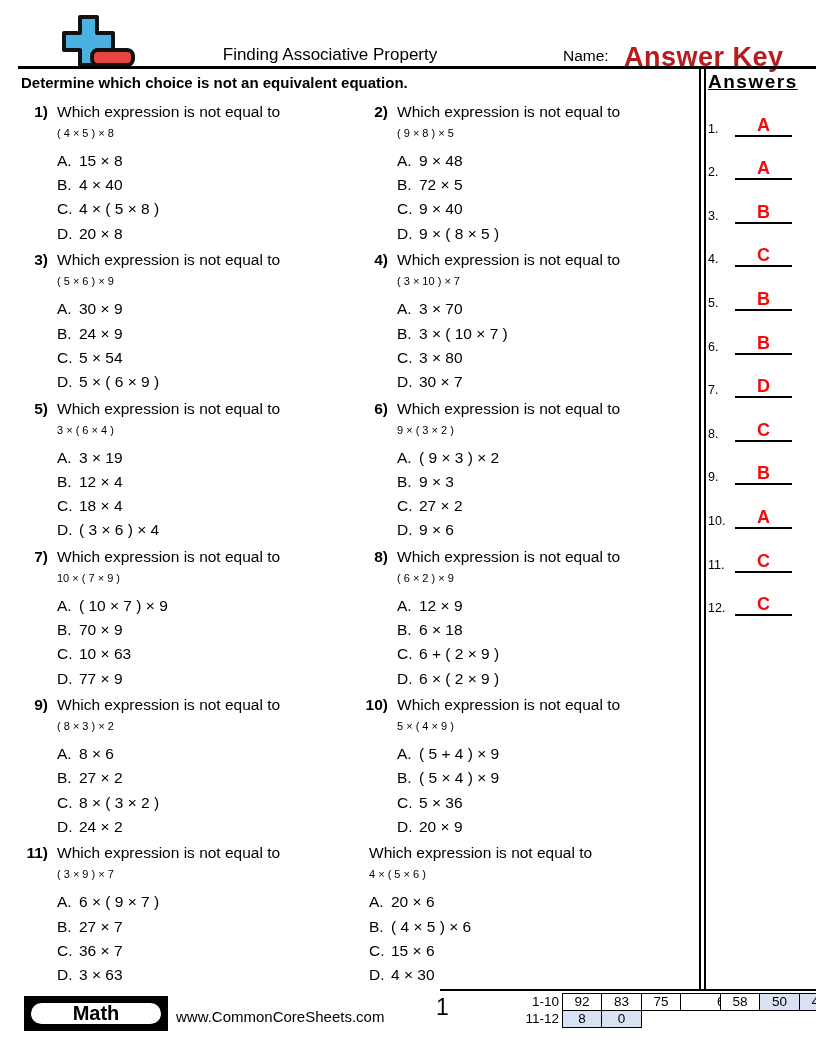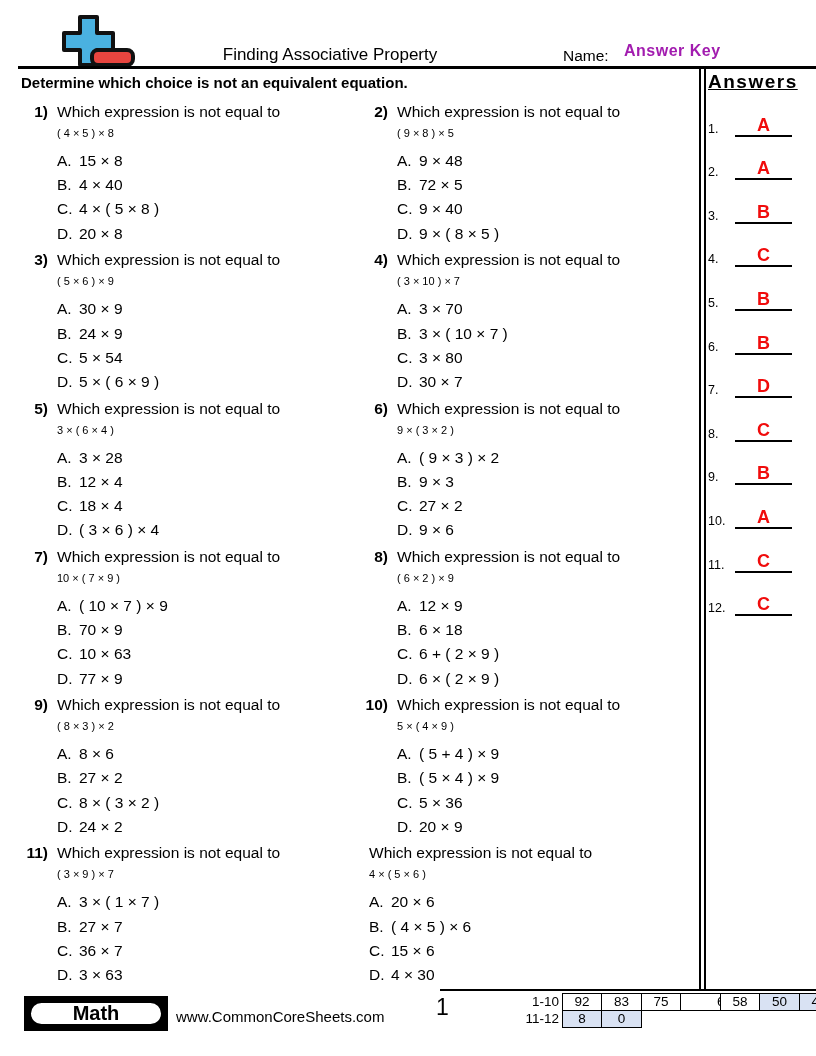--- a/index.html
+++ b/index.html
@@ -6,22 +6,22 @@
   html,body { width:816px; height:1056px; }
   body {
     position:relative; background:#fff; color:#000;
     font-family:"Liberation Sans", sans-serif; overflow:hidden;
   }
   
   .logo { position:absolute; left:52px; top:14px; }
   .page-title { position:absolute; left:330px; top:45px; transform:translateX(-50%);
     font-size:17px; font-weight:500; white-space:nowrap; }
   .name-label { position:absolute; left:563px; top:47px; font-size:15.5px; }
-  .answer-key { position:absolute; left:624px; top:42px; font-size:16px; font-weight:bold;
-    color:#a21caf; letter-spacing:.5px; white-space:nowrap; }
+  .answer-key { position:absolute; left:624px; top:42px; font-size:27px; font-weight:bold;
+    color:#b91c1c; letter-spacing:.5px; white-space:nowrap; }
   .header-rule { position:absolute; left:18px; right:0; top:66px; height:3px; background:#000; }
   .instruction { position:absolute; left:21px; top:74px; font-size:15px; font-weight:bold; }
 
   
   .v-divider { position:absolute; left:699px; top:66px; height:924px; width:7px;
     border-left:2.5px solid #000; border-right:2.5px solid #000; }
   .answers-title { position:absolute; left:708px; top:71px; font-size:19px; font-weight:bold;
     text-decoration:underline; letter-spacing:1.5px; }
   .ans-list { position:absolute; left:708px; top:93px; width:90px; }
   .ans-item { display:flex; align-items:flex-end; height:43.6px; }
@@ -270,21 +270,21 @@
     </div>
 
     <div class="problem">
       <span class="p-num">5)</span>
       <div class="p-body">
         <div class="p-q">Which expression is not equal to</div>
         <div class="p-expr">3 × ( 6 × 4 )</div>
         <div class="p-choices">
           <div class="p-choice">
             <span class="c-letter">A.</span>
-            <span>3 × 28</span>
+            <span>3 × 19</span>
           </div>
           <div class="p-choice">
             <span class="c-letter">B.</span>
             <span>12 × 4</span>
           </div>
           <div class="p-choice">
             <span class="c-letter">C.</span>
             <span>18 × 4</span>
           </div>
           <div class="p-choice">
@@ -426,21 +426,21 @@
     </div>
 
     <div class="problem">
       <span class="p-num">11)</span>
       <div class="p-body">
         <div class="p-q">Which expression is not equal to</div>
         <div class="p-expr">( 3 × 9 ) × 7</div>
         <div class="p-choices">
           <div class="p-choice">
             <span class="c-letter">A.</span>
-            <span>3 × ( 1 × 7 )</span>
+            <span>6 × ( 9 × 7 )</span>
           </div>
           <div class="p-choice">
             <span class="c-letter">B.</span>
             <span>27 × 7</span>
           </div>
           <div class="p-choice">
             <span class="c-letter">C.</span>
             <span>36 × 7</span>
           </div>
           <div class="p-choice">

